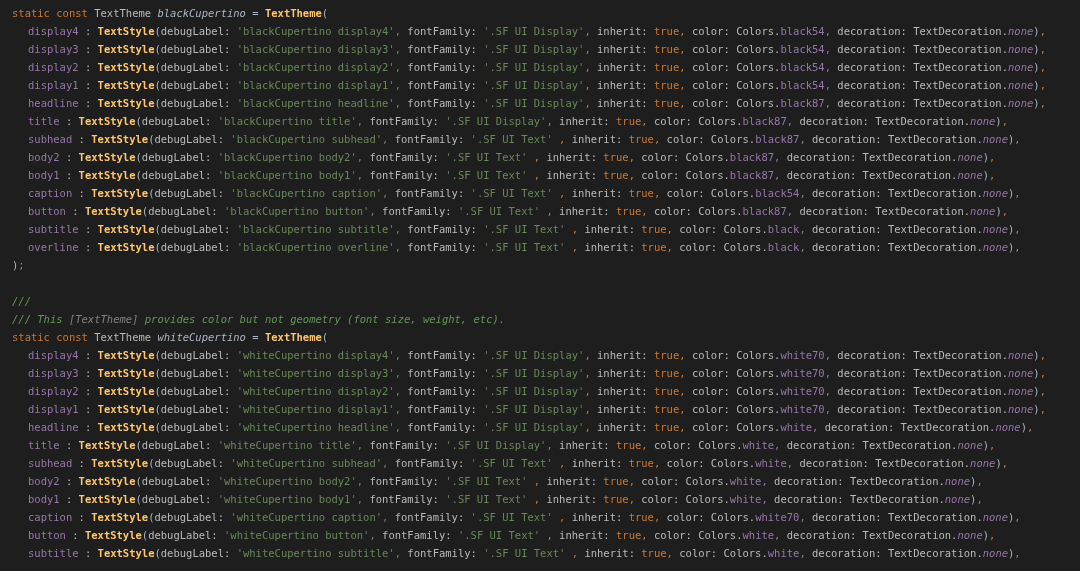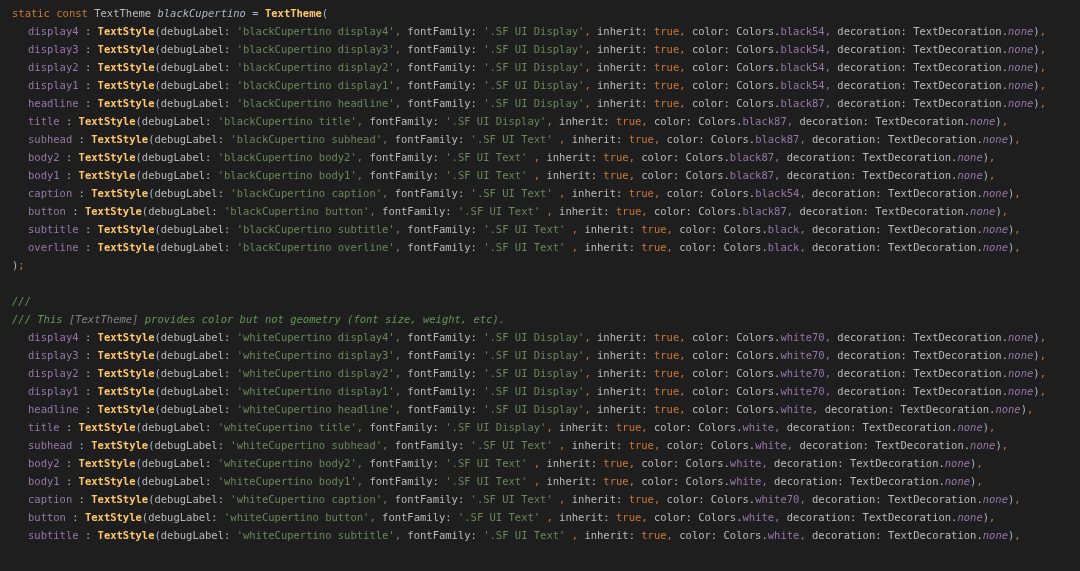--- a/index.html
+++ b/index.html
@@ -46,20 +46,21 @@
     <span class="line indent1"><span class="prop">body2     </span><span class="col">: </span><span class="type">TextStyle</span><span class="paren">(</span><span class="label">debugLabel: </span><span class="str">'blackCupertino body2',   </span>   <span class="label">fontFamily: </span><span class="str">'.SF UI Text'   </span><span class="punc">,</span>  <span class="label">inherit: </span><span class="kw">true</span><span class="punc">,</span> <span class="label">color: </span><span class="obj">Colors.</span><span class="prop">black87,</span> <span class="label">decoration: </span><span class="obj">TextDecoration.</span><span class="none">none</span><span class="paren">)</span><span class="punc">,</span></span>
     <span class="line indent1"><span class="prop">body1     </span><span class="col">: </span><span class="type">TextStyle</span><span class="paren">(</span><span class="label">debugLabel: </span><span class="str">'blackCupertino body1',   </span>   <span class="label">fontFamily: </span><span class="str">'.SF UI Text'   </span><span class="punc">,</span>  <span class="label">inherit: </span><span class="kw">true</span><span class="punc">,</span> <span class="label">color: </span><span class="obj">Colors.</span><span class="prop">black87,</span> <span class="label">decoration: </span><span class="obj">TextDecoration.</span><span class="none">none</span><span class="paren">)</span><span class="punc">,</span></span>
     <span class="line indent1"><span class="prop">caption   </span><span class="col">: </span><span class="type">TextStyle</span><span class="paren">(</span><span class="label">debugLabel: </span><span class="str">'blackCupertino caption', </span>   <span class="label">fontFamily: </span><span class="str">'.SF UI Text'   </span><span class="punc">,</span>  <span class="label">inherit: </span><span class="kw">true</span><span class="punc">,</span> <span class="label">color: </span><span class="obj">Colors.</span><span class="prop">black54,</span> <span class="label">decoration: </span><span class="obj">TextDecoration.</span><span class="none">none</span><span class="paren">)</span><span class="punc">,</span></span>
     <span class="line indent1"><span class="prop">button    </span><span class="col">: </span><span class="type">TextStyle</span><span class="paren">(</span><span class="label">debugLabel: </span><span class="str">'blackCupertino button',  </span>   <span class="label">fontFamily: </span><span class="str">'.SF UI Text'   </span><span class="punc">,</span>  <span class="label">inherit: </span><span class="kw">true</span><span class="punc">,</span> <span class="label">color: </span><span class="obj">Colors.</span><span class="prop">black87,</span> <span class="label">decoration: </span><span class="obj">TextDecoration.</span><span class="none">none</span><span class="paren">)</span><span class="punc">,</span></span>
     <span class="line indent1"><span class="prop">subtitle  </span><span class="col">: </span><span class="type">TextStyle</span><span class="paren">(</span><span class="label">debugLabel: </span><span class="str">'blackCupertino subtitle',</span>   <span class="label">fontFamily: </span><span class="str">'.SF UI Text'   </span><span class="punc">,</span>  <span class="label">inherit: </span><span class="kw">true</span><span class="punc">,</span> <span class="label">color: </span><span class="obj">Colors.</span><span class="prop">black,  </span> <span class="label">decoration: </span><span class="obj">TextDecoration.</span><span class="none">none</span><span class="paren">)</span><span class="punc">,</span></span>
     <span class="line indent1"><span class="prop">overline  </span><span class="col">: </span><span class="type">TextStyle</span><span class="paren">(</span><span class="label">debugLabel: </span><span class="str">'blackCupertino overline',</span>   <span class="label">fontFamily: </span><span class="str">'.SF UI Text'   </span><span class="punc">,</span>  <span class="label">inherit: </span><span class="kw">true</span><span class="punc">,</span> <span class="label">color: </span><span class="obj">Colors.</span><span class="prop">black,  </span> <span class="label">decoration: </span><span class="obj">TextDecoration.</span><span class="none">none</span><span class="paren">)</span><span class="punc">,</span></span>
     <span class="line"><span class="paren">)</span><span class="punc">;</span></span>
     <span class="line">&nbsp;</span>
     <span class="line comment">///</span>
     <span class="line comment">/// This <span class="bracketref">[TextTheme]</span> provides color but not geometry (font size, weight, etc).</span>
+    <span class="line"><span class="kw">static</span> <span class="kw">const</span> <span class="obj">TextTheme</span> <span class="var">whiteCupertino</span> <span class="eq">=</span> <span class="type">TextTheme</span><span class="paren">(</span></span>
     <span class="line indent1"><span class="prop">display4  </span><span class="col">: </span><span class="type">TextStyle</span><span class="paren">(</span><span class="label">debugLabel: </span><span class="str">'whiteCupertino display4',</span>   <span class="label">fontFamily: </span><span class="str">'.SF UI Display'</span><span class="punc">,</span>  <span class="label">inherit: </span><span class="kw">true</span><span class="punc">,</span> <span class="label">color: </span><span class="obj">Colors.</span><span class="prop">white70,</span> <span class="label">decoration: </span><span class="obj">TextDecoration.</span><span class="none">none</span><span class="paren">)</span><span class="punc">,</span></span>
     <span class="line indent1"><span class="prop">display3  </span><span class="col">: </span><span class="type">TextStyle</span><span class="paren">(</span><span class="label">debugLabel: </span><span class="str">'whiteCupertino display3',</span>   <span class="label">fontFamily: </span><span class="str">'.SF UI Display'</span><span class="punc">,</span>  <span class="label">inherit: </span><span class="kw">true</span><span class="punc">,</span> <span class="label">color: </span><span class="obj">Colors.</span><span class="prop">white70,</span> <span class="label">decoration: </span><span class="obj">TextDecoration.</span><span class="none">none</span><span class="paren">)</span><span class="punc">,</span></span>
     <span class="line indent1"><span class="prop">display2  </span><span class="col">: </span><span class="type">TextStyle</span><span class="paren">(</span><span class="label">debugLabel: </span><span class="str">'whiteCupertino display2',</span>   <span class="label">fontFamily: </span><span class="str">'.SF UI Display'</span><span class="punc">,</span>  <span class="label">inherit: </span><span class="kw">true</span><span class="punc">,</span> <span class="label">color: </span><span class="obj">Colors.</span><span class="prop">white70,</span> <span class="label">decoration: </span><span class="obj">TextDecoration.</span><span class="none">none</span><span class="paren">)</span><span class="punc">,</span></span>
     <span class="line indent1"><span class="prop">display1  </span><span class="col">: </span><span class="type">TextStyle</span><span class="paren">(</span><span class="label">debugLabel: </span><span class="str">'whiteCupertino display1',</span>   <span class="label">fontFamily: </span><span class="str">'.SF UI Display'</span><span class="punc">,</span>  <span class="label">inherit: </span><span class="kw">true</span><span class="punc">,</span> <span class="label">color: </span><span class="obj">Colors.</span><span class="prop">white70,</span> <span class="label">decoration: </span><span class="obj">TextDecoration.</span><span class="none">none</span><span class="paren">)</span><span class="punc">,</span></span>
     <span class="line indent1"><span class="prop">headline  </span><span class="col">: </span><span class="type">TextStyle</span><span class="paren">(</span><span class="label">debugLabel: </span><span class="str">'whiteCupertino headline',</span>   <span class="label">fontFamily: </span><span class="str">'.SF UI Display'</span><span class="punc">,</span>  <span class="label">inherit: </span><span class="kw">true</span><span class="punc">,</span> <span class="label">color: </span><span class="obj">Colors.</span><span class="prop">white,  </span> <span class="label">decoration: </span><span class="obj">TextDecoration.</span><span class="none">none</span><span class="paren">)</span><span class="punc">,</span></span>
     <span class="line indent1"><span class="prop">title     </span><span class="col">: </span><span class="type">TextStyle</span><span class="paren">(</span><span class="label">debugLabel: </span><span class="str">'whiteCupertino title',   </span>   <span class="label">fontFamily: </span><span class="str">'.SF UI Display'</span><span class="punc">,</span>  <span class="label">inherit: </span><span class="kw">true</span><span class="punc">,</span> <span class="label">color: </span><span class="obj">Colors.</span><span class="prop">white,  </span> <span class="label">decoration: </span><span class="obj">TextDecoration.</span><span class="none">none</span><span class="paren">)</span><span class="punc">,</span></span>
     <span class="line indent1"><span class="prop">subhead   </span><span class="col">: </span><span class="type">TextStyle</span><span class="paren">(</span><span class="label">debugLabel: </span><span class="str">'whiteCupertino subhead', </span>   <span class="label">fontFamily: </span><span class="str">'.SF UI Text'   </span><span class="punc">,</span>  <span class="label">inherit: </span><span class="kw">true</span><span class="punc">,</span> <span class="label">color: </span><span class="obj">Colors.</span><span class="prop">white,  </span> <span class="label">decoration: </span><span class="obj">TextDecoration.</span><span class="none">none</span><span class="paren">)</span><span class="punc">,</span></span>
     <span class="line indent1"><span class="prop">body2     </span><span class="col">: </span><span class="type">TextStyle</span><span class="paren">(</span><span class="label">debugLabel: </span><span class="str">'whiteCupertino body2',   </span>   <span class="label">fontFamily: </span><span class="str">'.SF UI Text'   </span><span class="punc">,</span>  <span class="label">inherit: </span><span class="kw">true</span><span class="punc">,</span> <span class="label">color: </span><span class="obj">Colors.</span><span class="prop">white,  </span> <span class="label">decoration: </span><span class="obj">TextDecoration.</span><span class="none">none</span><span class="paren">)</span><span class="punc">,</span></span>
     <span class="line indent1"><span class="prop">body1     </span><span class="col">: </span><span class="type">TextStyle</span><span class="paren">(</span><span class="label">debugLabel: </span><span class="str">'whiteCupertino body1',   </span>   <span class="label">fontFamily: </span><span class="str">'.SF UI Text'   </span><span class="punc">,</span>  <span class="label">inherit: </span><span class="kw">true</span><span class="punc">,</span> <span class="label">color: </span><span class="obj">Colors.</span><span class="prop">white,  </span> <span class="label">decoration: </span><span class="obj">TextDecoration.</span><span class="none">none</span><span class="paren">)</span><span class="punc">,</span></span>
     <span class="line indent1"><span class="prop">caption   </span><span class="col">: </span><span class="type">TextStyle</span><span class="paren">(</span><span class="label">debugLabel: </span><span class="str">'whiteCupertino caption', </span>   <span class="label">fontFamily: </span><span class="str">'.SF UI Text'   </span><span class="punc">,</span>  <span class="label">inherit: </span><span class="kw">true</span><span class="punc">,</span> <span class="label">color: </span><span class="obj">Colors.</span><span class="prop">white70,</span> <span class="label">decoration: </span><span class="obj">TextDecoration.</span><span class="none">none</span><span class="paren">)</span><span class="punc">,</span></span>

